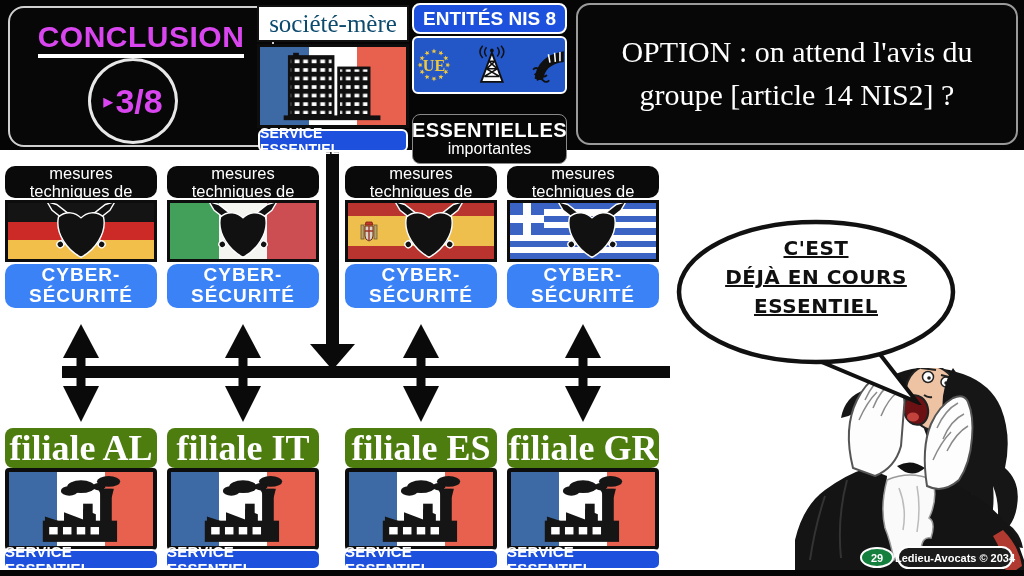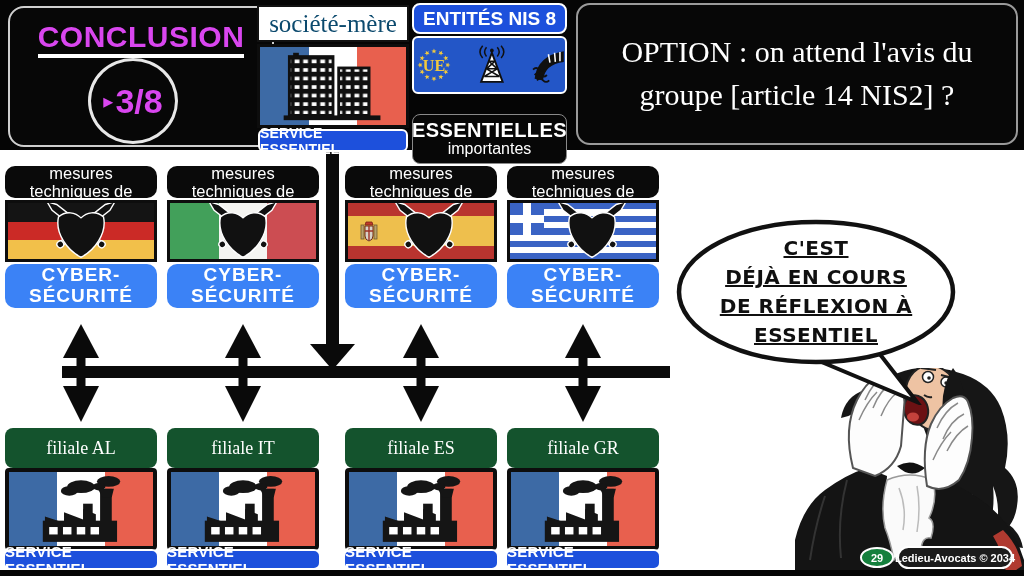--- a/index.html
+++ b/index.html
@@ -69,22 +69,22 @@
   .flag-spain{background:linear-gradient(180deg,#b9342f 0 24%,#eebf4d 24% 76%,#b9342f 76%);}
   .flag-greece{background:repeating-linear-gradient(180deg,#3a63c4 0 6.3px,#ffffff 6.3px 12.6px);}
   .gr-canton{position:absolute;left:0;top:0;width:34px;height:31.5px;
     background-image:linear-gradient(90deg,transparent 0 38%,#fff 38% 62%,transparent 62%),
       linear-gradient(180deg,transparent 0 38%,#fff 38% 62%,transparent 62%);
     background-color:#3a63c4;}
   .es-arms{position:absolute;left:12px;top:50%;transform:translateY(-50%);}
 
   
   .f-col{top:428px;width:152px;z-index:2;}
-  .f-head{height:40px;background:#14532d;border-radius:8px;display:flex;align-items:center;justify-content:center;
-    color:#fff;font-family:"Liberation Serif","DejaVu Serif",serif;font-size:18px;}
+  .f-head{height:40px;background:#4d7c0f;border-radius:8px;display:flex;align-items:center;justify-content:center;
+    color:#fff;font-family:"Liberation Serif","DejaVu Serif",serif;font-size:36px;font-weight:bold;}
   .f-flag{height:82px;margin-top:0;box-sizing:border-box;border:4px solid #0d0d0d;
     background:linear-gradient(90deg,#3d6aa5 0 33.4%,#ffffff 33.4% 66.6%,#e8604e 66.6%);
     display:flex;align-items:center;justify-content:center;border-radius:4px;}
   .f-badge{position:absolute;left:-2px;top:121px;width:156px;height:21px;font-size:15px;letter-spacing:.2px;
     border-radius:7px;}
 
   
   .bubble-svg{left:665px;top:205px;width:300px;height:200px;z-index:5;}
   .bubble-text{left:680px;top:234px;width:272px;z-index:6;text-align:center;color:#101010;
     font-family:"DejaVu Sans","Liberation Sans",sans-serif;font-weight:700;font-size:20px;
@@ -392,19 +392,18 @@
   <path d="M142,60 Q150,42 163,35 M148,71 Q156,52 169,46 M152,83 Q161,65 173,58 M138,92 Q146,74 156,64" stroke="#8a8a8a" stroke-width="1.5" fill="none"></path>
 </svg>
 
 <svg class="abs bubble-svg" viewBox="0 0 300 200">
   <path d="M200,130 L252,197 L140,150 Z" fill="#ffffff" stroke="#111" stroke-width="4"></path>
   <ellipse cx="151" cy="87" rx="137" ry="70" fill="#ffffff" stroke="#111" stroke-width="4.5"></ellipse>
 </svg>
 <div class="abs bubble-text">
   <div>C'EST</div>
   <div>DÉJÀ EN COURS</div>
-  <div>DE RÉFLEXION À</div>
   <div>ESSENTIEL</div>
 </div>
 
 <div class="abs footer-page">29</div>
 <div class="abs footer-credit">Ledieu-Avocats © 2034</div>
 <div class="abs bottom-bar"></div>
 
 </body></html>

